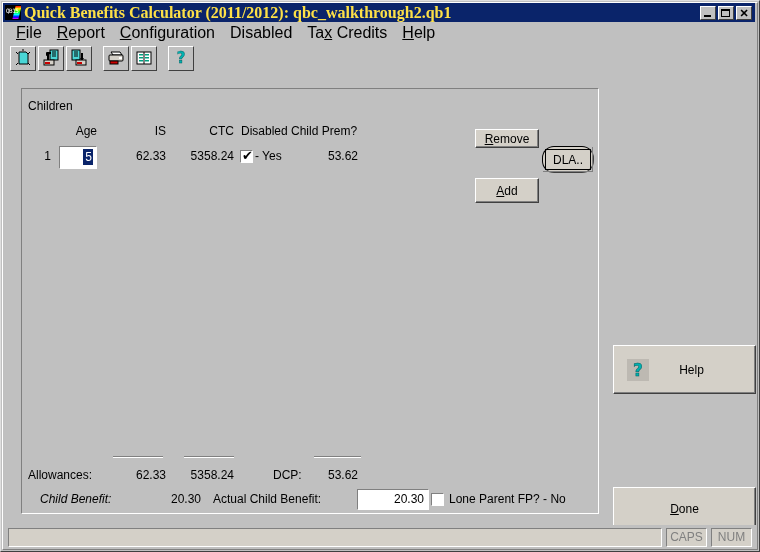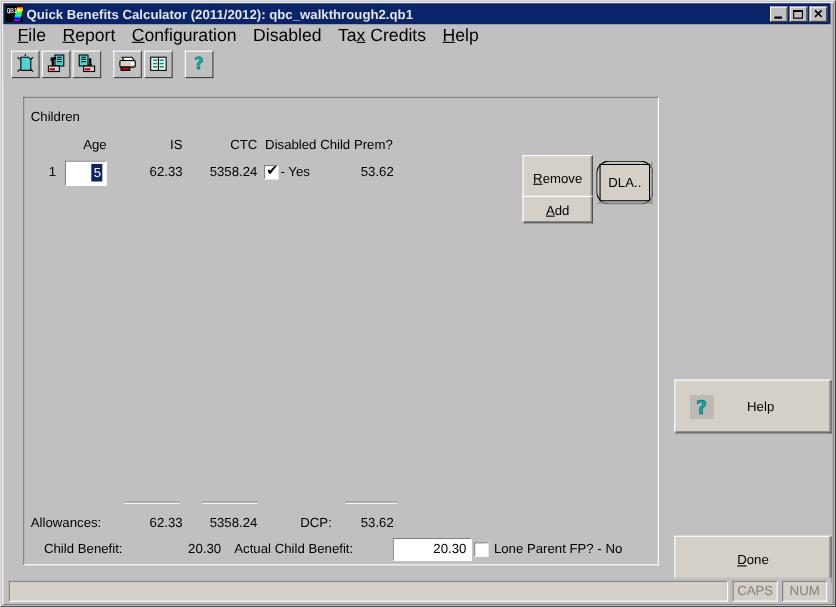--- a/index.html
+++ b/index.html
@@ -71,24 +71,24 @@
   .app-icon .qb {
     position: absolute;
     left: 1px; top: 3px;
     color: #ffffff;
     font-size: 6px;
     font-family: "DejaVu Sans Mono", monospace;
     letter-spacing: -0.5px;
     line-height: 6px;
   }
   .title-text {
-    color: #e5e5e5;
-    font-size: 12px;
+    color: #fde047;
+    font-size: 16px;
     font-weight: bold;
-    font-family: Liberation Sans, sans-serif;
+    font-family: Liberation Serif, serif;
     white-space: nowrap;
     flex: 1;
     overflow: hidden;
   }
   .title-buttons {
     display: flex;
     gap: 2px;
     margin-right: 3px;
     flex: none;
   }
@@ -296,22 +296,22 @@
     border-top-color: #000000;
     border-left-color: #000000;
   }
   .btn.focused .focus-ring {
     position: absolute;
     left: 2px; top: 2px; right: 2px; bottom: 2px;
     border: 1px solid #000000;
     pointer-events: none;
   }
 
-  .btn-remove { left: 474px; top: 140px; width: 64px; height: 41px; }
-  .btn-dla    { left: 541px; top: 145px; width: 52px; height: 40px; border-radius: 12px; }
+  .btn-remove { left: 474px; top: 128px; width: 64px; height: 19px; }
+  .btn-dla    { left: 541px; top: 145px; width: 52px; height: 27px; border-radius: 12px; }
   .btn-add    { left: 474px; top: 177px; width: 64px; height: 25px; }
 
   .btn-help {
     left: 612px; top: 344px; width: 143px; height: 49px;
   }
   .btn-help .help-inner {
     display: flex; align-items: center; width: 100%; height: 100%;
   }
   .help-icon-box {
     width: 24px; height: 24px;
@@ -531,21 +531,21 @@
  <div class="sep-line" style="left:112px; top:455px; width:50px;"></div>
  <div class="sep-line" style="left:183px; top:455px; width:50px;"></div>
  <div class="sep-line" style="left:313px; top:455px; width:47px;"></div>
 
  <div class="cell" style="left:27px; top:467px;">Allowances:</div>
  <div class="cell num-right" style="left:105px; top:467px; width:60px;">62.33</div>
  <div class="cell num-right" style="left:175px; top:467px; width:58px;">5358.24</div>
  <div class="cell" style="left:272px; top:467px;">DCP:</div>
  <div class="cell num-right" style="left:305px; top:467px; width:52px;">53.62</div>
 
- <div class="cell" style="left:39px; top:491px;">Child Benefit:</div>
+ <div class="cell" style="left:39px; top:491px;font-style:italic;">Child Benefit:</div>
  <div class="cell num-right" style="left:148px; top:491px; width:52px;">20.30</div>
  <div class="cell" style="left:212px; top:491px;">Actual Child Benefit:</div>
 
  <div class="acb-field">
    <span>20.30</span>
  </div>
 
  <div class="chk" style="left:430px; top:492px;"></div>
  <div class="cell" style="left:448px; top:491px;">Lone Parent FP? - No</div>
 

